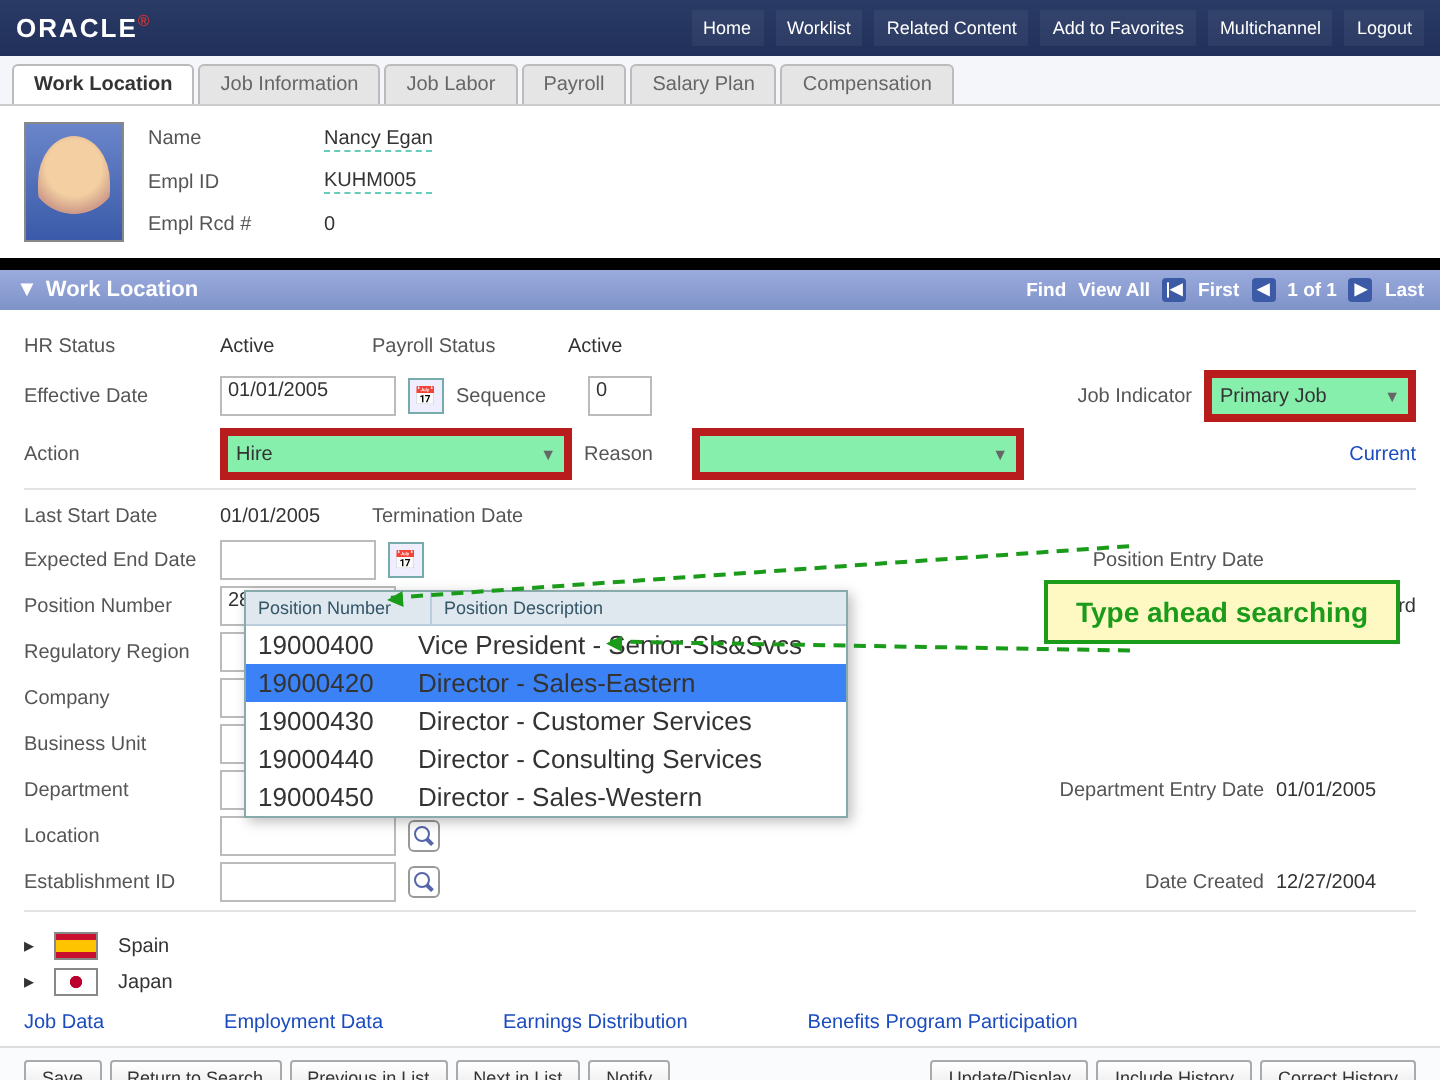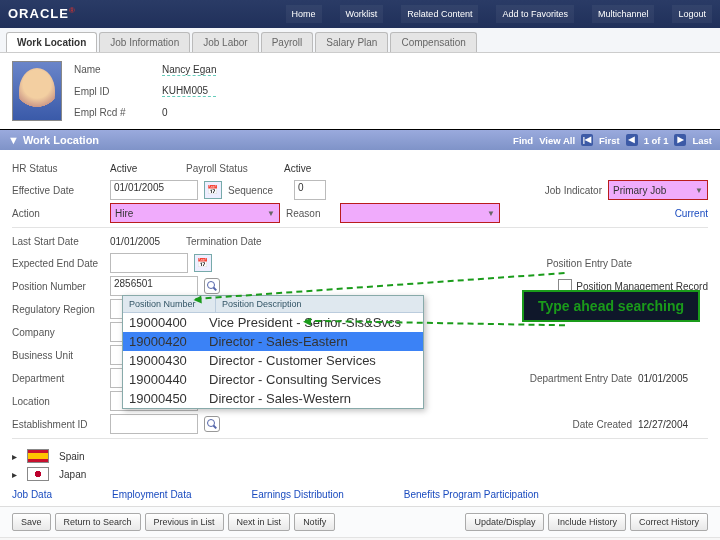--- a/index.html
+++ b/index.html
@@ -1,66 +1,66 @@
 <!DOCTYPE html>
 <html><head>
 <meta charset="utf-8">
 <style>
   html,body{margin:0;padding:0;font-family:Arial,Helvetica,sans-serif;font-size:10px;color:#333;background:#eef1f5}
   #page{width:720px;height:540px;position:relative;overflow:hidden;background:#fff}
   
   .topbar{height:28px;background:linear-gradient(#2a3b66,#20305a);display:flex;align-items:center;color:#fff;padding:0 8px}
   .logo{font-weight:bold;font-size:13px;letter-spacing:1px}
   .logo sup{color:#c33;font-size:8px}
-  .topnav{margin-left:auto;display:flex;gap:18px}
+  .topnav{margin-left:auto;display:flex;gap:6px}
   .topnav span{background:rgba(255,255,255,.05);padding:4px 6px;font-size:9px;cursor:pointer}
   
   .tabrow{display:flex;gap:2px;padding:4px 6px 0 6px;background:#f4f6f9;border-bottom:1px solid #ccc}
   .tab{background:#fff;border:1px solid #bbb;border-bottom:none;border-radius:3px 3px 0 0;padding:4px 10px;font-size:10px;font-weight:bold;color:#333;cursor:pointer}
   .tab.inactive{background:#e5e5e5;color:#666;font-weight:normal}
   
-  .person{display:flex;gap:12px;padding:8px 12px;border-bottom:1px solid #000000;background:#fff}
+  .person{display:flex;gap:12px;padding:8px 12px;border-bottom:6px solid #000000;background:#fff}
   .photo{width:48px;height:58px;background:linear-gradient(#6a85c9,#3a5aa9);border:1px solid #888;position:relative}
   .photo::after{content:"";position:absolute;inset:6px;border-radius:50% 50% 40% 40%;background:radial-gradient(circle at 50% 35%,#f3cfa1 0 40%,#c98 65%,transparent 66%)}
   .person-fields{display:grid;grid-template-columns:70px auto;row-gap:4px;column-gap:18px;align-items:center}
   .lbl{color:#555}
   .dotted{border-bottom:1px dashed #6cb;display:inline-block;min-width:40px}
   
   .secbar{background:linear-gradient(#9aaadd,#7f93c8);color:#fff;font-weight:bold;padding:4px 8px;display:flex;align-items:center;font-size:11px}
   .secbar .down{margin-right:4px}
   .secbar .tools{margin-left:auto;display:flex;gap:6px;font-size:9.5px;font-weight:bold;align-items:center}
   .secbar .tools span{cursor:pointer}
   .navbtn{display:inline-block;width:12px;height:12px;background:#3c5aa6;color:#fff;text-align:center;line-height:12px;font-size:8px;border-radius:2px}
   
   .form{padding:6px 12px 4px 12px;background:#fff}
   .row{display:flex;align-items:center;gap:6px;margin:3px 0;min-height:18px}
   .fl{width:92px;color:#555}
   .val{min-width:70px}
   .inp{border:1px solid #bbb;height:16px;padding:1px 3px;background:#fff;display:inline-block;min-width:80px}
-  .sel{border:1px solid #b91c1c;height:18px;background:#f0abfc;min-width:90px;display:inline-flex;align-items:center;justify-content:space-between;padding:0 4px}
+  .sel{border:4px solid #b91c1c;height:18px;background:#86efac;min-width:90px;display:inline-flex;align-items:center;justify-content:space-between;padding:0 4px}
   .chev{font-size:8px;color:#666}
   .cal{display:inline-flex;width:16px;height:16px;border:1px solid #7aa;background:#eef;align-items:center;justify-content:center;font-size:9px;color:#367}
   .right{margin-left:auto}
   .sep{border-top:1px solid #e3e3e3;margin:4px 0}
   .mag{display:inline-block;width:14px;height:14px;border:1px solid #999;border-radius:3px;background:#fff;position:relative}
   .mag::before{content:"";position:absolute;width:6px;height:6px;border:1.5px solid #56a;border-radius:50%;left:2px;top:2px}
   .mag::after{content:"";position:absolute;width:4px;height:1.5px;background:#56a;transform:rotate(45deg);left:8px;top:9px}
   .cb{width:12px;height:12px;border:1px solid #888;display:inline-block;background:#fff}
   .link{color:#1a4bbf}
   .ghost{color:#bbb}
   
   .dropdown{position:absolute;left:122px;top:295px;width:300px;background:#fff;border:1px solid #8aa;box-shadow:2px 2px 6px rgba(0,0,0,.25);z-index:10}
   .dropdown .hdr{display:flex;background:#dfe8ef;font-size:9px;color:#356;border-bottom:1px solid #bcd}
   .dropdown .hdr div{padding:3px 6px}
   .dropdown .hdr .c1{width:80px;border-right:1px solid #bcd}
   .dropdown .opt{display:flex;font-size:13px;padding:2px 6px;cursor:pointer}
   .dropdown .opt .c1{width:80px}
   .dropdown .opt.hl{background:#3b82f6}
   
-  .annot{position:absolute;right:20px;top:290px;border:2px solid #1a9b1a;background:#0f172a;color:#1a9b1a;font-weight:bold;padding:6px 14px;font-size:14px;text-align:center;z-index:20}
+  .annot{position:absolute;right:20px;top:290px;border:2px solid #1a9b1a;background:#fef9c3;color:#1a9b1a;font-weight:bold;padding:6px 14px;font-size:14px;text-align:center;z-index:20}
   
   .arrow{position:absolute;border-top:2px dashed #1a9b1a;z-index:15}
   .arrow::after{content:"";position:absolute;left:-6px;top:-4px;border:4px solid transparent;border-right:8px solid #1a9b1a}
   
   .flagrow{display:flex;align-items:center;gap:10px;padding:2px 12px}
   .flag{width:20px;height:12px;border:1px solid #888;display:inline-block}
   .flag.es{background:linear-gradient(#c8102e 0 25%,#ffc400 25% 75%,#c8102e 75%)}
   .flag.jp{background:radial-gradient(circle at 50% 50%,#bc002d 0 25%,#fff 28%)}
   
   .linkbar{padding:6px 12px;display:flex;gap:60px;font-size:10px}

